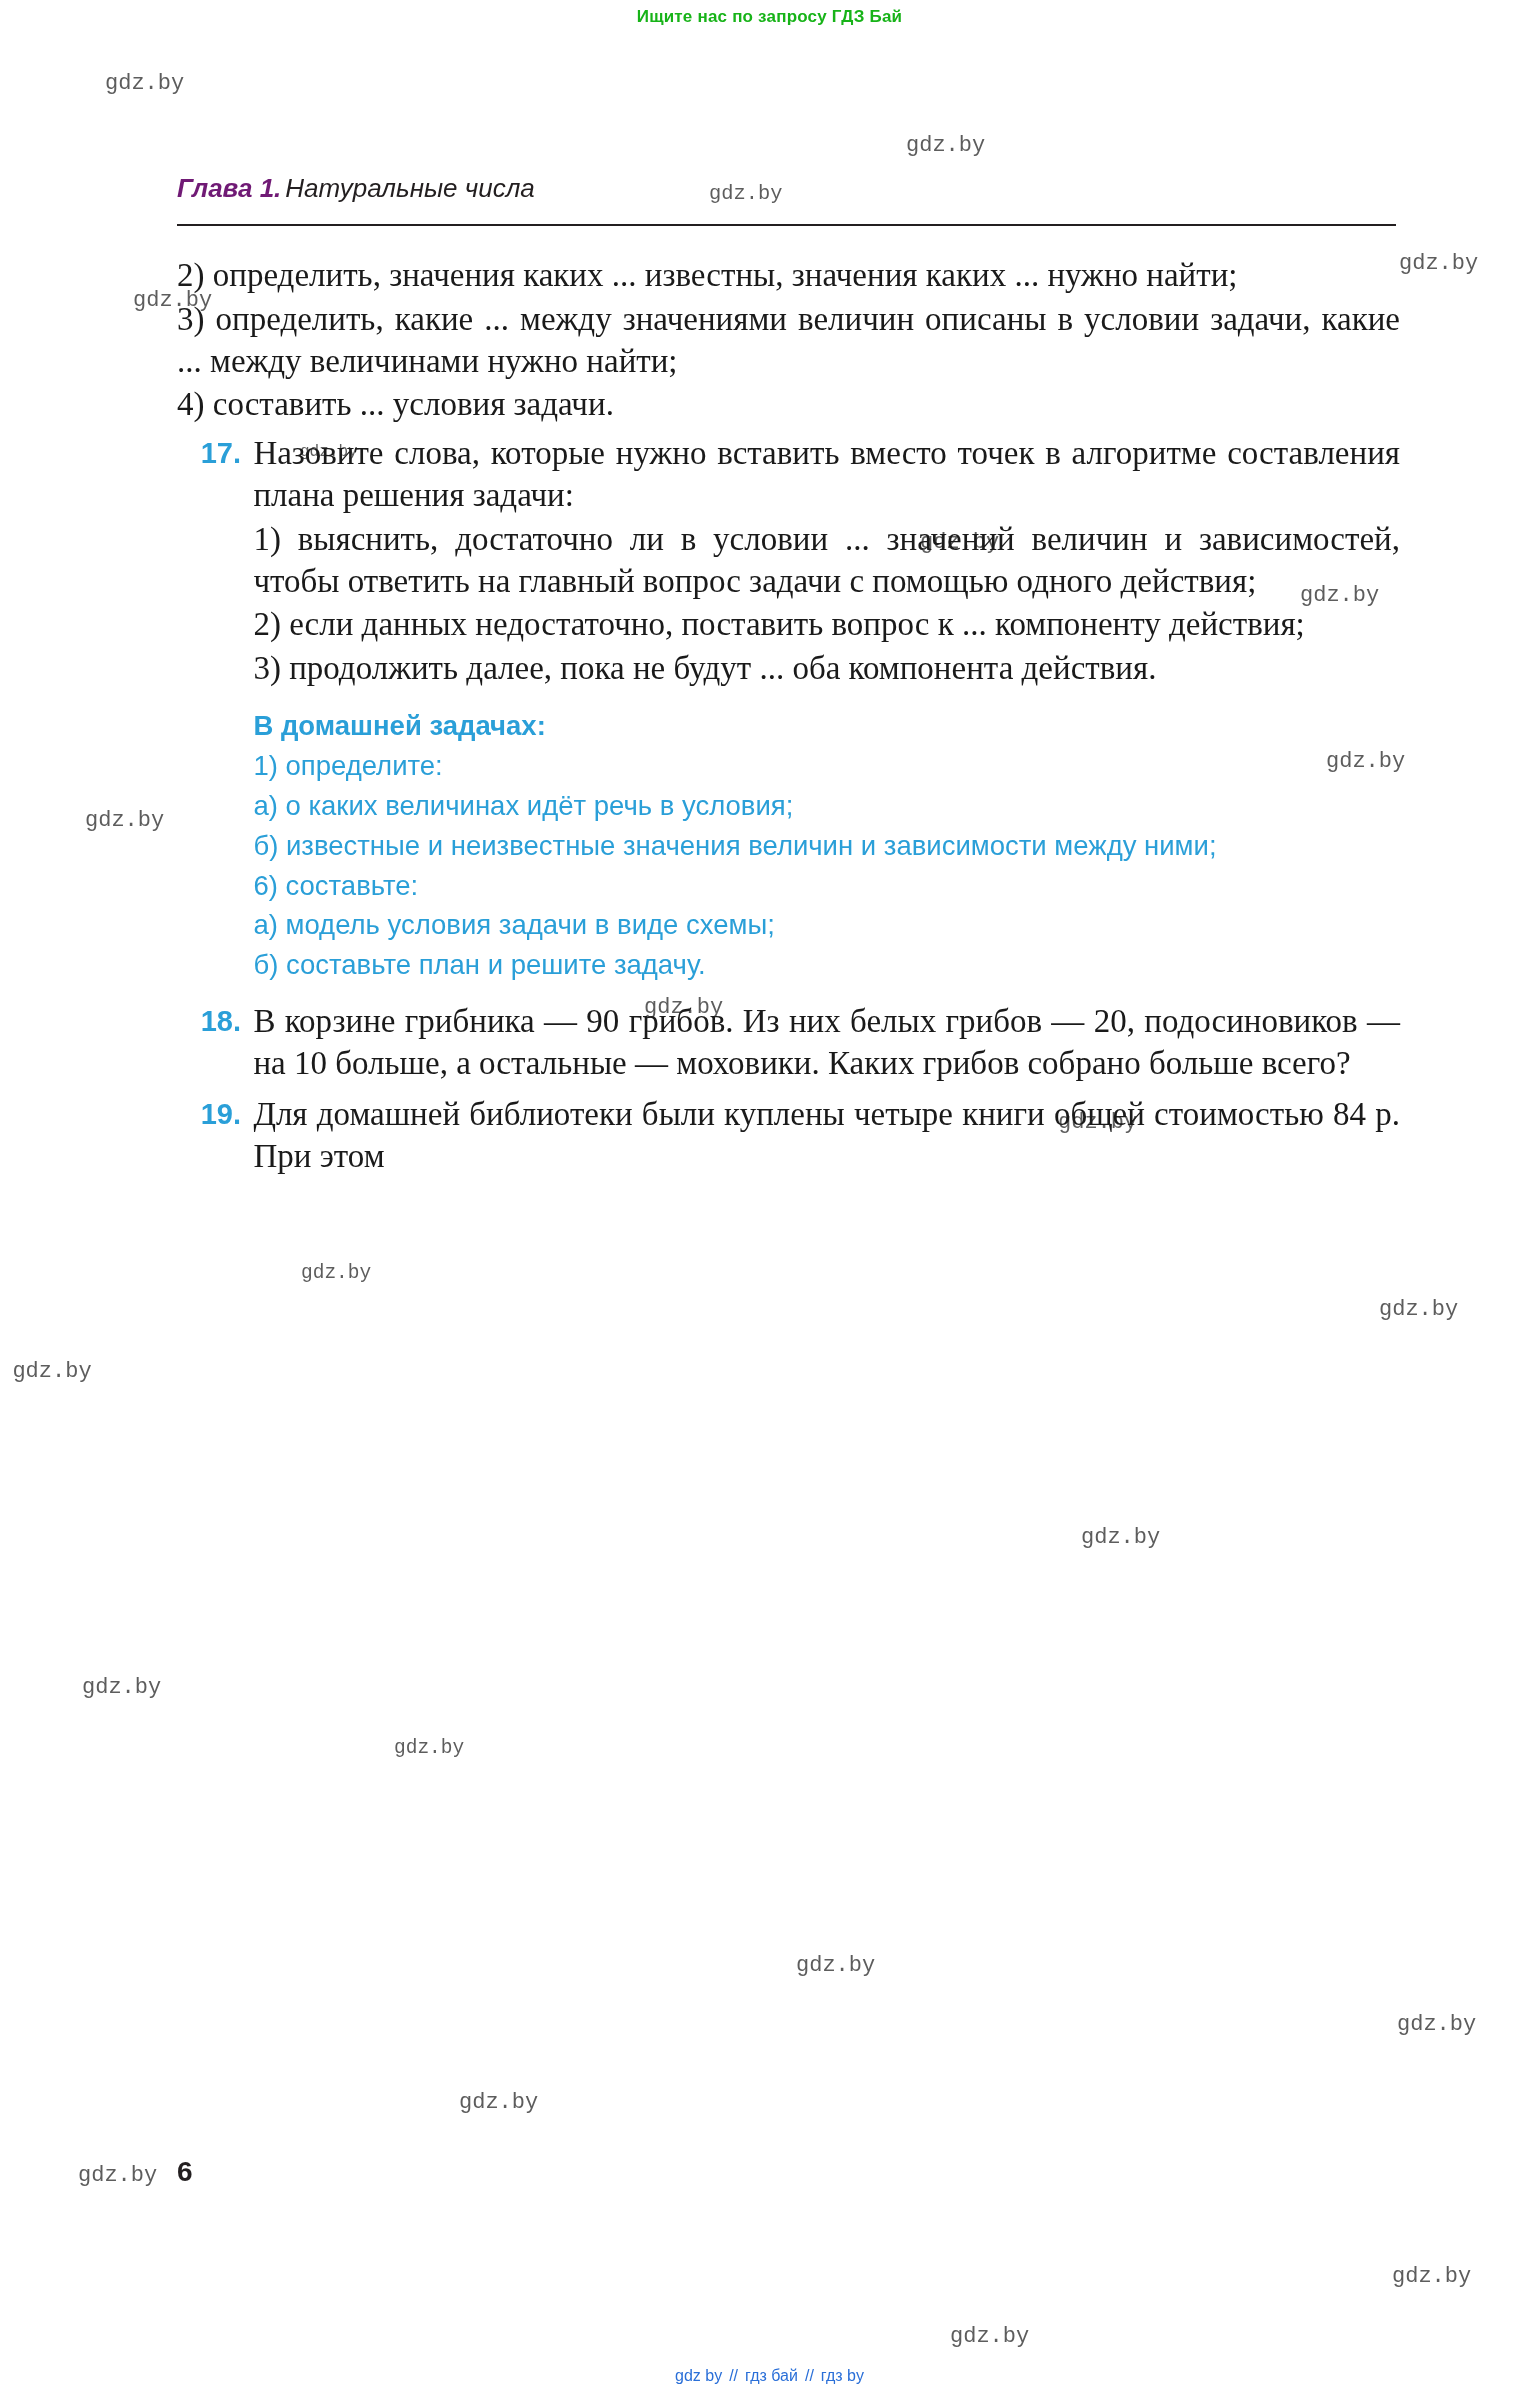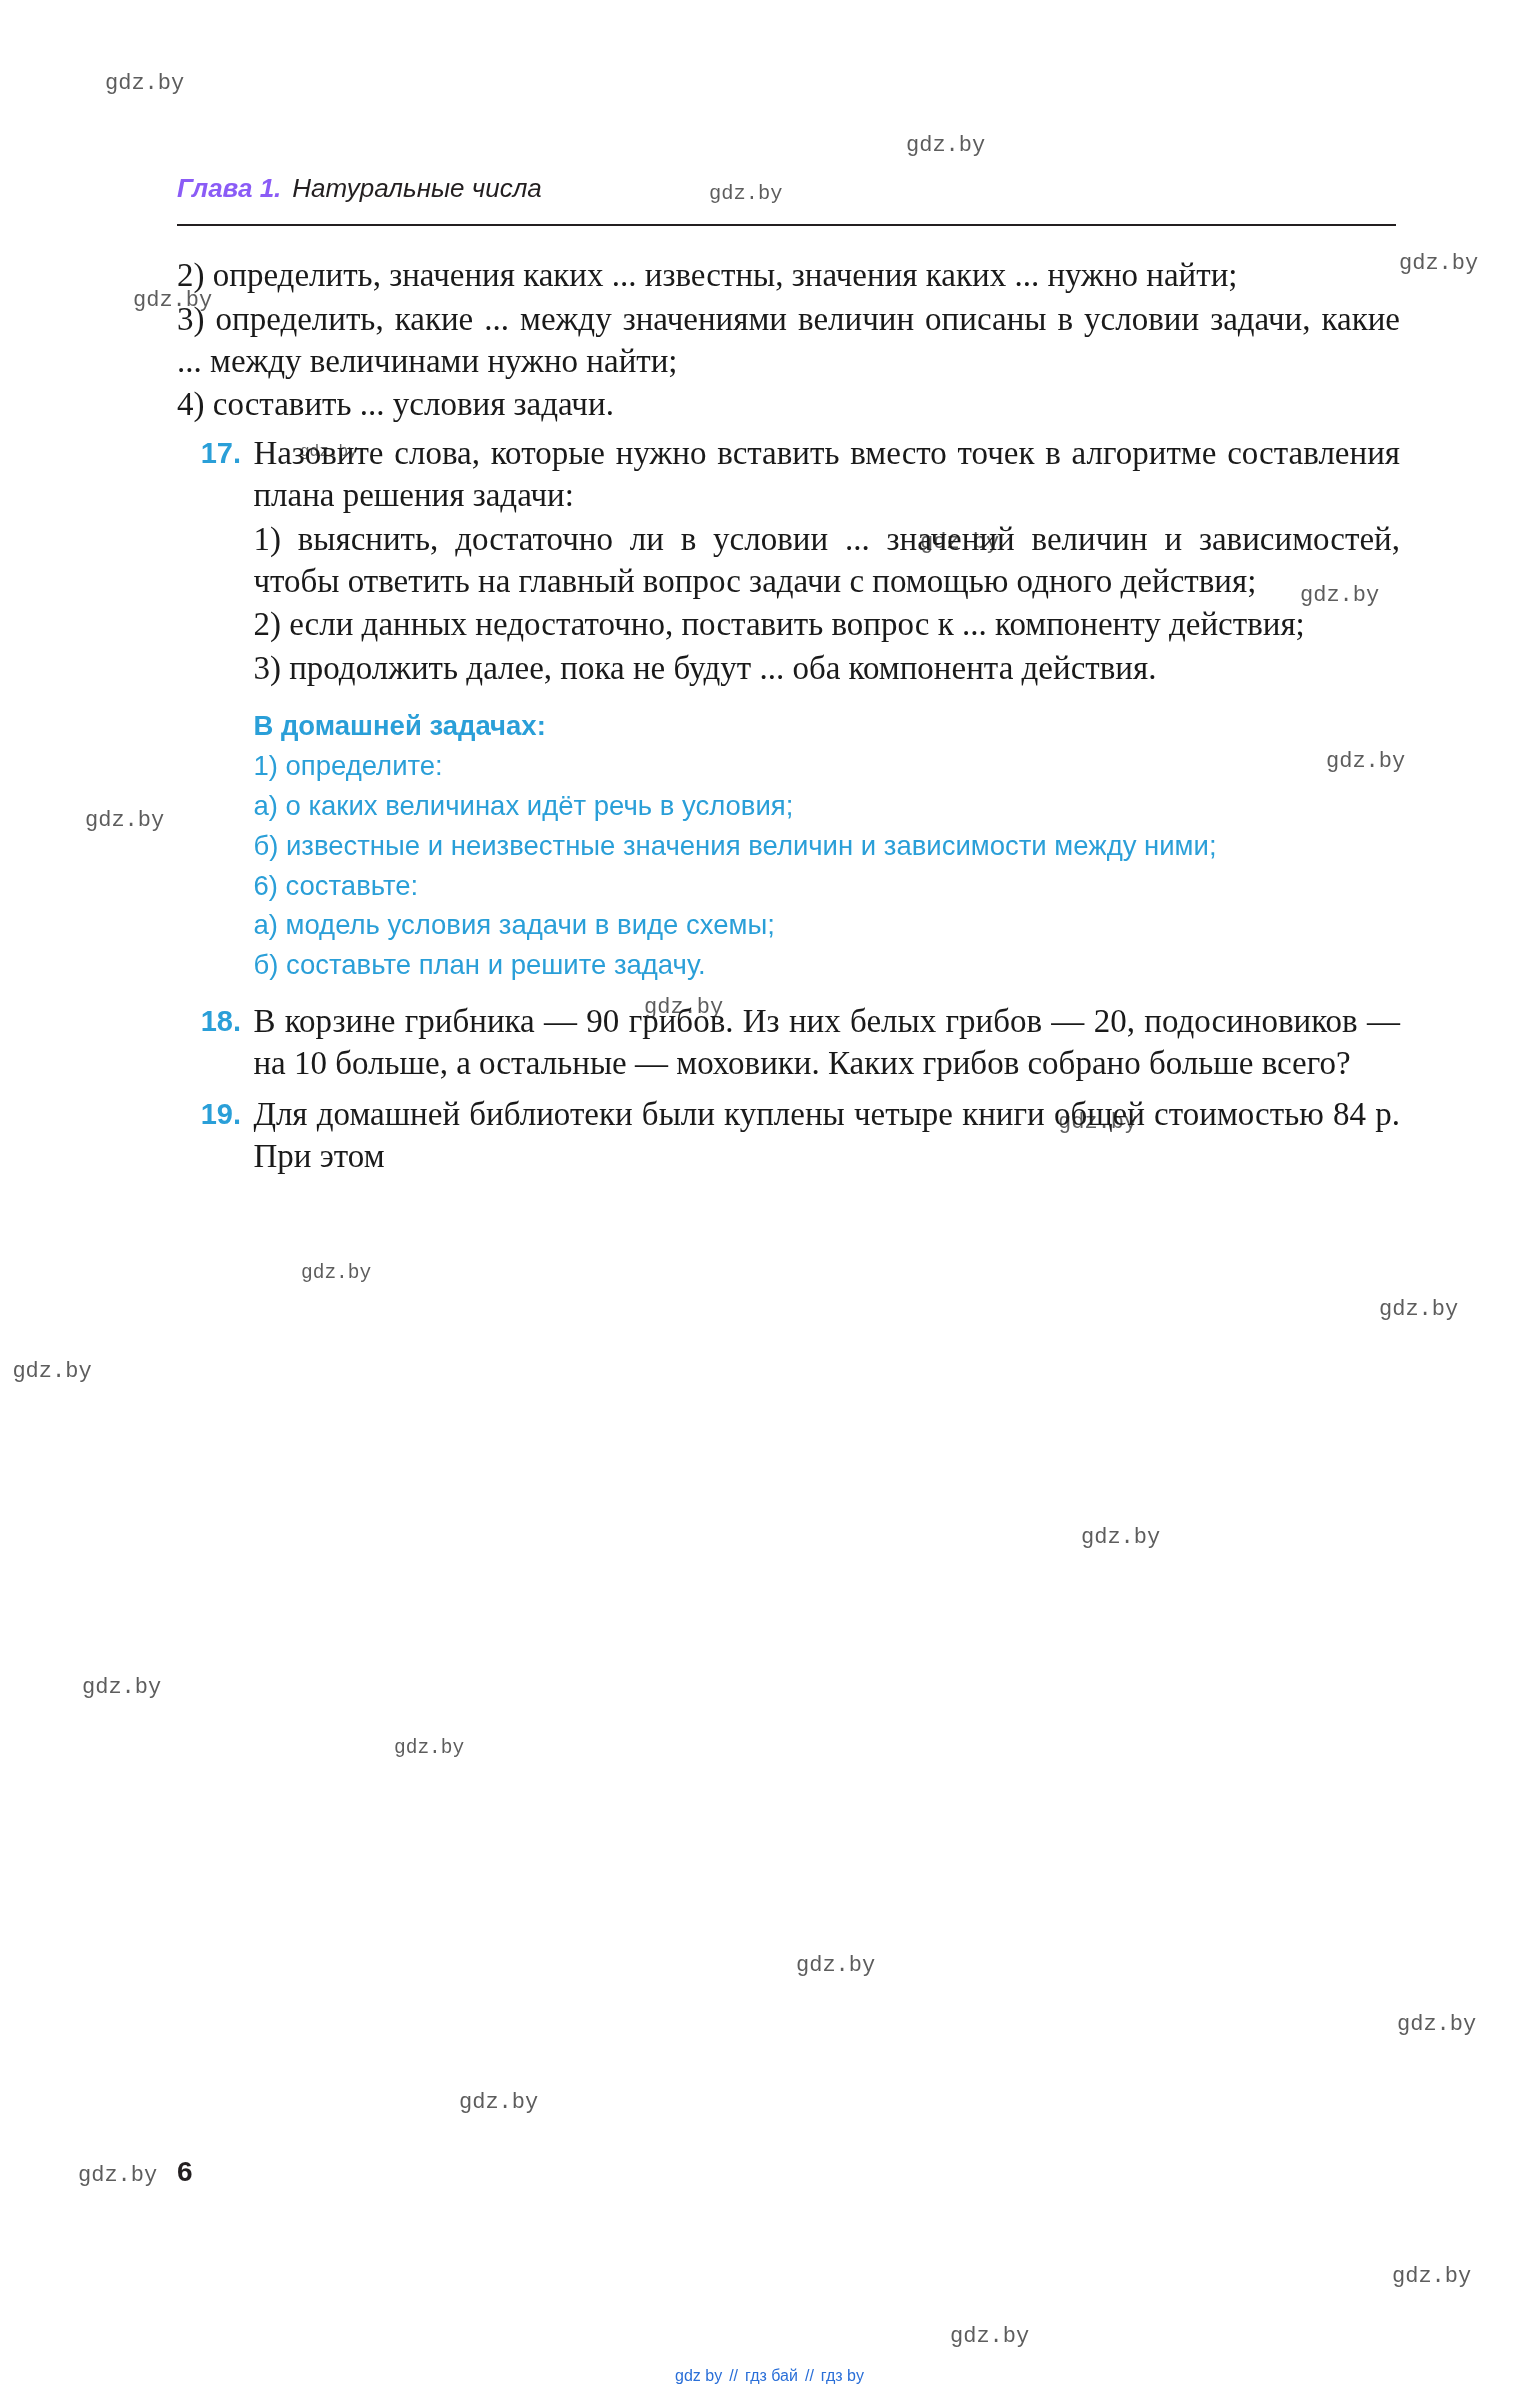--- a/index.html
+++ b/index.html
@@ -52,23 +52,23 @@
   }
   .chapter-head .line-row {
     display: flex;
     align-items: baseline;
     font-size: 26.6px;
   }
   .chapter-label {
     font-family: "Liberation Sans", sans-serif;
     font-weight: bold;
     font-style: italic;
-    color: #8b5cf6;
+    color: #701a75;
     font-size: 26px;
-    margin-right: 11px;
+    margin-right: 4px;
   }
   .chapter-title {
     font-family: "Liberation Sans", sans-serif;
     font-style: italic;
     color: #231f20;
     font-size: 26px;
   }
   .rule {
     position: absolute;
     left: 177px;
@@ -167,20 +167,21 @@
     font-size: 16px;
     color: #2a6fd8;
   }
   .footer-links span { margin: 0 3.5px; }
 </style>
 </head>
 <body>
 
 <div class="page">
 
+  <div class="promo-top">Ищите нас по запросу ГДЗ Бай</div>
 
   <div id="watermark-layer">
       <div class="wm" style="left: 105px; top: 71px; font-size: 22px;">gdz.by</div>
       <div class="wm" style="left: 906px; top: 133px; font-size: 22px;">gdz.by</div>
       <div class="wm" style="left: 709px; top: 182px; font-size: 20.4px;">gdz.by</div>
       <div class="wm" style="left: 1399px; top: 251px; font-size: 22px;">gdz.by</div>
       <div class="wm" style="left: 133px; top: 288px; font-size: 22px;">gdz.by</div>
       <div class="wm" style="left: 300px; top: 443px; font-size: 16px;">gdz.by</div>
       <div class="wm" style="left: 920px; top: 530px; font-size: 22px;">gdz.by</div>
       <div class="wm" style="left: 1300px; top: 583px; font-size: 22px;">gdz.by</div>

